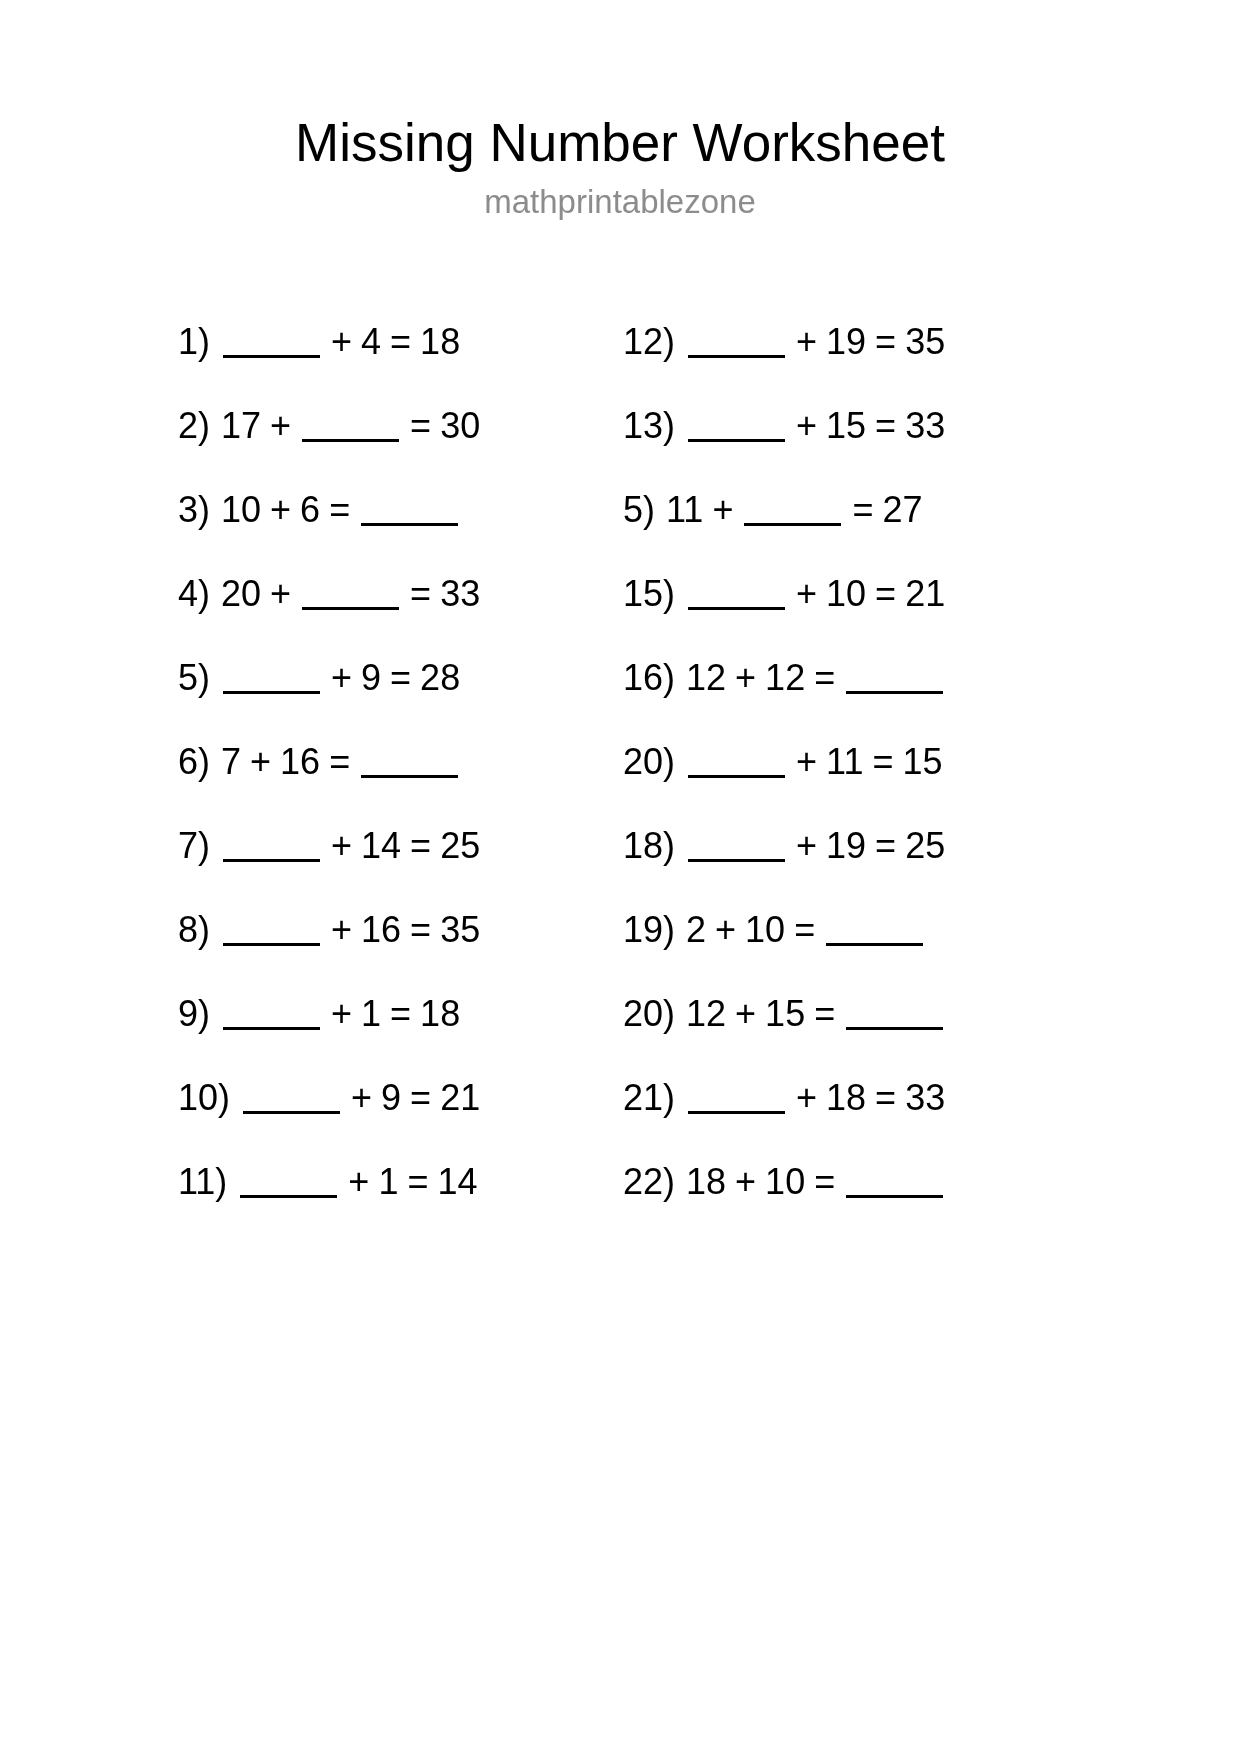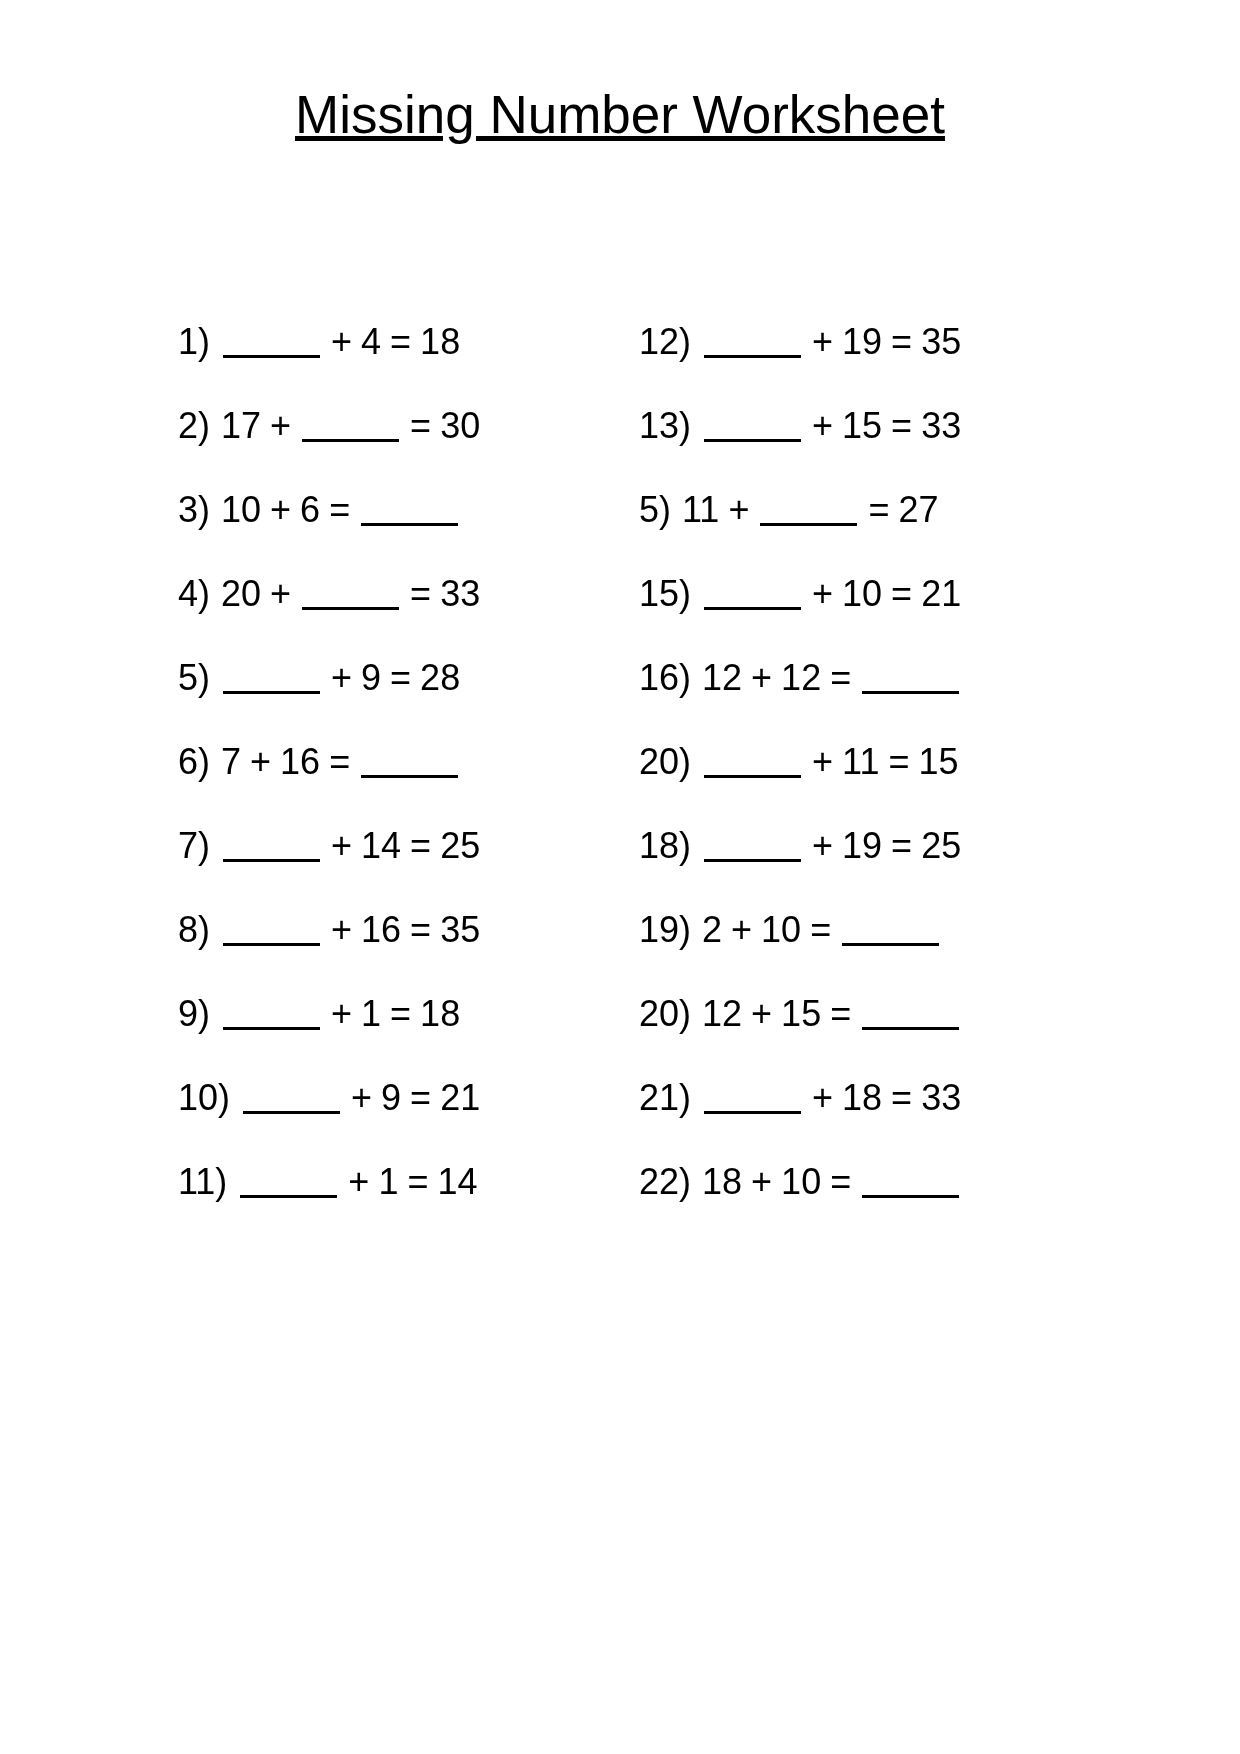--- a/index.html
+++ b/index.html
@@ -19,22 +19,21 @@
   .page {
     width: 1240px;
     height: 1754px;
     box-sizing: border-box;
     position: relative;
     background: #ffffff;
   }
 
   .header {
     text-align: center;
-    padding-top: 86px;
-    text-decoration: underline;
+    padding-top: 114px;
   }
 
   .worksheet-title {
     font-size: 53px;
     font-weight: normal;
     letter-spacing: 0px;
     color: #000000;
     line-height: 1.1;
     margin: 0;
     font-family: "Liberation Sans", sans-serif;
@@ -67,21 +66,21 @@
     flex-direction: column;
   }
 
   .column-left {
     width: 445px;
     margin-left: 178px;
   }
 
   .column-right {
     width: 460px;
-    margin-left: 16px;
+    margin-left: 0px;
   }
 
   .problem-row {
     height: 84px;
     display: flex;
     align-items: center;
     white-space: nowrap;
     font-size: 36px;
     line-height: 1;
     font-family: "Liberation Sans", sans-serif;
@@ -108,20 +107,21 @@
     margin: 0 7px;
   }
 </style>
 </head>
 <body>
 
 <div class="page">
 
   <div class="header">
     <h1 class="worksheet-title">Missing Number Worksheet</h1>
+    <div class="worksheet-subtitle">mathprintablezone</div>
   </div>
 
   <div class="problems-area">
     <div class="columns">
       <div class="column column-left" id="col-left">
           <div class="problem-row">
             <span class="problem-number">1)</span>
             <span class="blank"></span>
             <span class="op">+</span>
             <span class="term">4</span>

